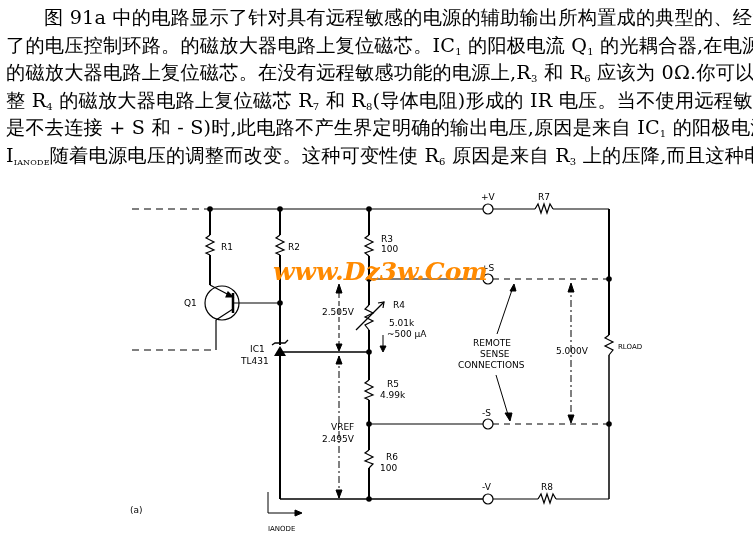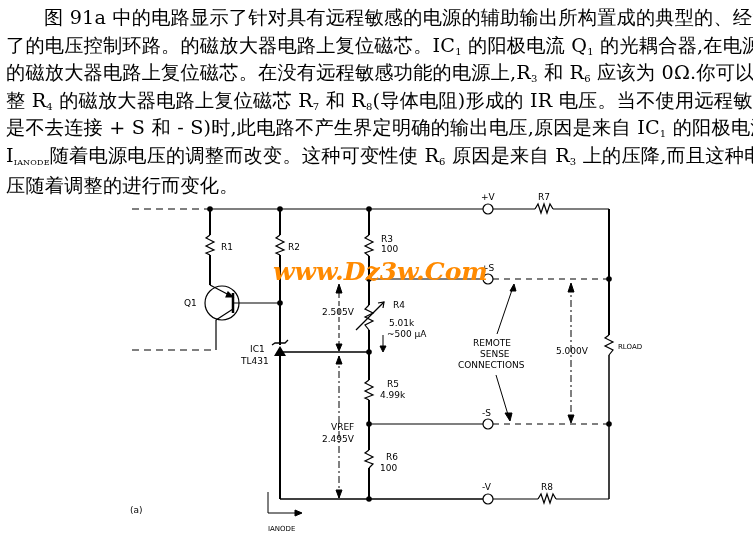--- a/index.html
+++ b/index.html
@@ -16,21 +16,20 @@
 </head>
 <body>
 
 <div class="para">
   <span class="line indent"><span>图 91a 中的电路显示了针对具有远程敏感的电源的辅助输出所构置成的典型的、经简化</span></span>
   <span class="line"><span>了的电压控制环路。的磁放大器电路上复位磁芯。IC</span><span class="sub">1</span><span> 的阳极电流 Q</span><span class="sub">1</span><span> 的光耦合器,在电源</span></span>
   <span class="line"><span>的磁放大器电路上复位磁芯。在没有远程敏感功能的电源上,R</span><span class="sub">3</span><span> 和 R</span><span class="sub">6</span><span> 应该为 0Ω.你可以调</span></span>
   <span class="line"><span>整 R</span><span class="sub">4</span><span> 的磁放大器电路上复位磁芯 R</span><span class="sub">7</span><span> 和 R</span><span class="sub">8</span><span>(导体电阻)形成的 IR 电压。当不使用远程敏感(也就</span></span>
   <span class="line"><span>是不去连接 + S 和 - S)时,此电路不产生界定明确的输出电压,原因是来自 IC</span><span class="sub">1</span><span> 的阳极电流</span></span>
   <span class="line"><span>I</span><span class="sub" style="font-size:8px">IANODE</span><span>随着电源电压的调整而改变。这种可变性使 R</span><span class="sub">6</span><span> 原因是来自 R</span><span class="sub">3</span><span> 上的压降,而且这种电</span></span>
-  <span class="line" style="margin-top:2px"><span>压随着调整的进行而变化。</span></span>
 </div>
 
 <svg class="diagram" viewBox="0 0 753 543" xmlns="http://www.w3.org/2000/svg">
   <g stroke="#000" fill="none" stroke-width="1.2">
 
     <line x1="132" y1="209" x2="210" y2="209" stroke-dasharray="7,5"></line>
 
     <line x1="210" y1="209" x2="483" y2="209"></line>
     <line x1="493" y1="209" x2="535" y2="209"></line>
     <line x1="553" y1="209" x2="609" y2="209"></line>

